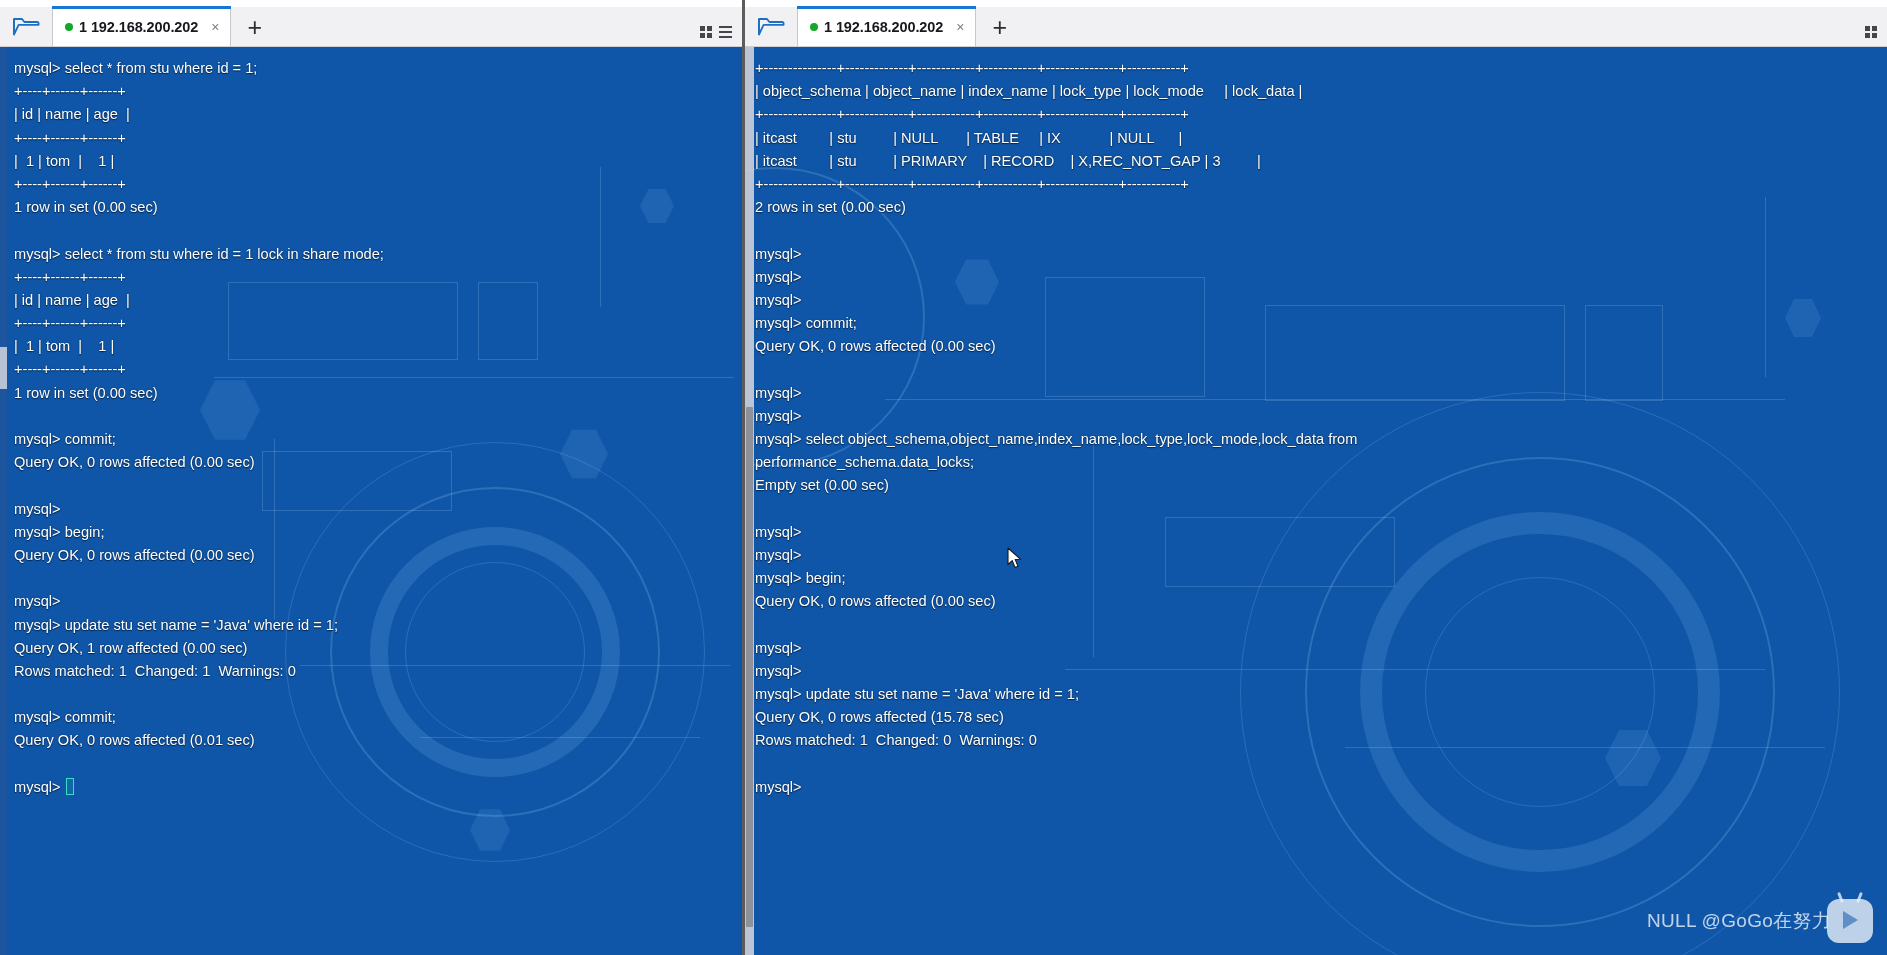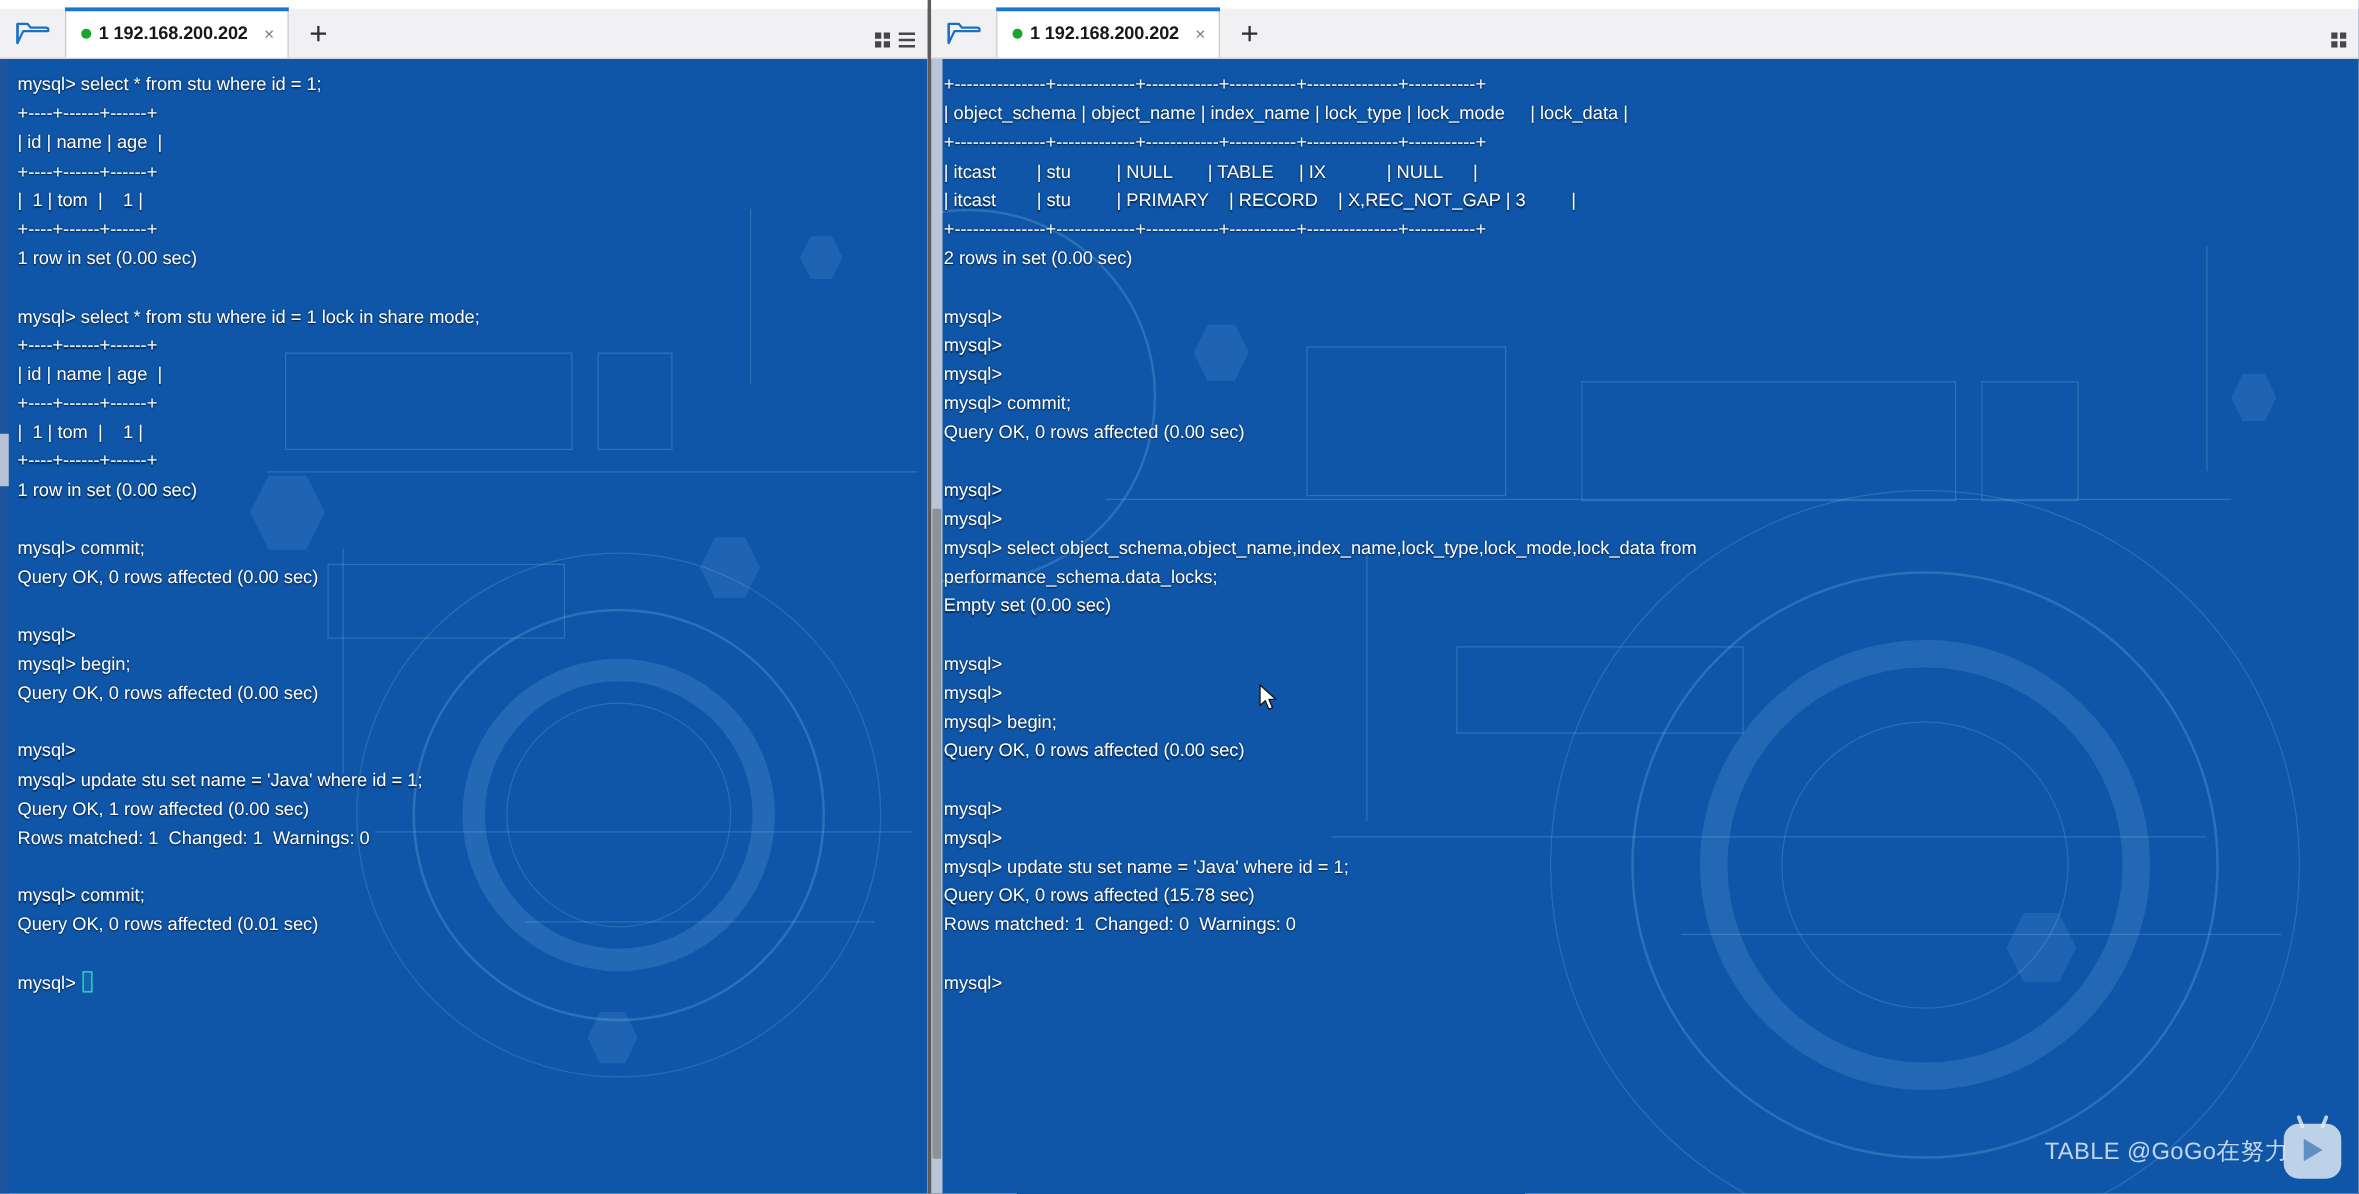--- a/index.html
+++ b/index.html
@@ -343,21 +343,21 @@
 
       <div class="term-text" id="right-term"><div class="term-line">+---------------+-------------+------------+-----------+---------------+-----------+</div><div class="term-line">| object_schema | object_name | index_name | lock_type | lock_mode     | lock_data |</div><div class="term-line">+---------------+-------------+------------+-----------+---------------+-----------+</div><div class="term-line">| itcast        | stu         | NULL       | TABLE     | IX            | NULL      |</div><div class="term-line">| itcast        | stu         | PRIMARY    | RECORD    | X,REC_NOT_GAP | 3         |</div><div class="term-line">+---------------+-------------+------------+-----------+---------------+-----------+</div><div class="term-line">2 rows in set (0.00 sec)</div><div class="term-line blank">&nbsp;</div><div class="term-line">mysql&gt;</div><div class="term-line">mysql&gt;</div><div class="term-line">mysql&gt;</div><div class="term-line">mysql&gt; commit;</div><div class="term-line">Query OK, 0 rows affected (0.00 sec)</div><div class="term-line blank">&nbsp;</div><div class="term-line">mysql&gt;</div><div class="term-line">mysql&gt;</div><div class="term-line">mysql&gt; select object_schema,object_name,index_name,lock_type,lock_mode,lock_data from</div><div class="term-line">performance_schema.data_locks;</div><div class="term-line">Empty set (0.00 sec)</div><div class="term-line blank">&nbsp;</div><div class="term-line">mysql&gt;</div><div class="term-line">mysql&gt;</div><div class="term-line">mysql&gt; begin;</div><div class="term-line">Query OK, 0 rows affected (0.00 sec)</div><div class="term-line blank">&nbsp;</div><div class="term-line">mysql&gt;</div><div class="term-line">mysql&gt;</div><div class="term-line">mysql&gt; update stu set name = 'Java' where id = 1;</div><div class="term-line">Query OK, 0 rows affected (15.78 sec)</div><div class="term-line">Rows matched: 1  Changed: 0  Warnings: 0</div><div class="term-line blank">&nbsp;</div><div class="term-line">mysql&gt;</div></div>
 
       <span class="mouse-pointer" style="left:262px; top:500px;">
         <svg width="16" height="23" viewBox="0 0 16 23">
           <path d="M1 1 L1 17.5 L5.2 13.6 L8.1 20.4 L11 19.2 L8.2 12.6 L13.6 12.3 Z" fill="#ffffff" stroke="#16181c" stroke-width="1.1" stroke-linejoin="round"></path>
         </svg>
       </span>
 
       <div class="watermark">
-        <span class="wm-text">TABLE @GoGo在努力</span>
+        <span class="wm-text">NULL @GoGo在努力</span>
         <span class="wm-logo">
           <span class="wm-play"></span>
         </span>
       </div>
     </div>
   </div>
 
 </div>
 
 </body></html>

